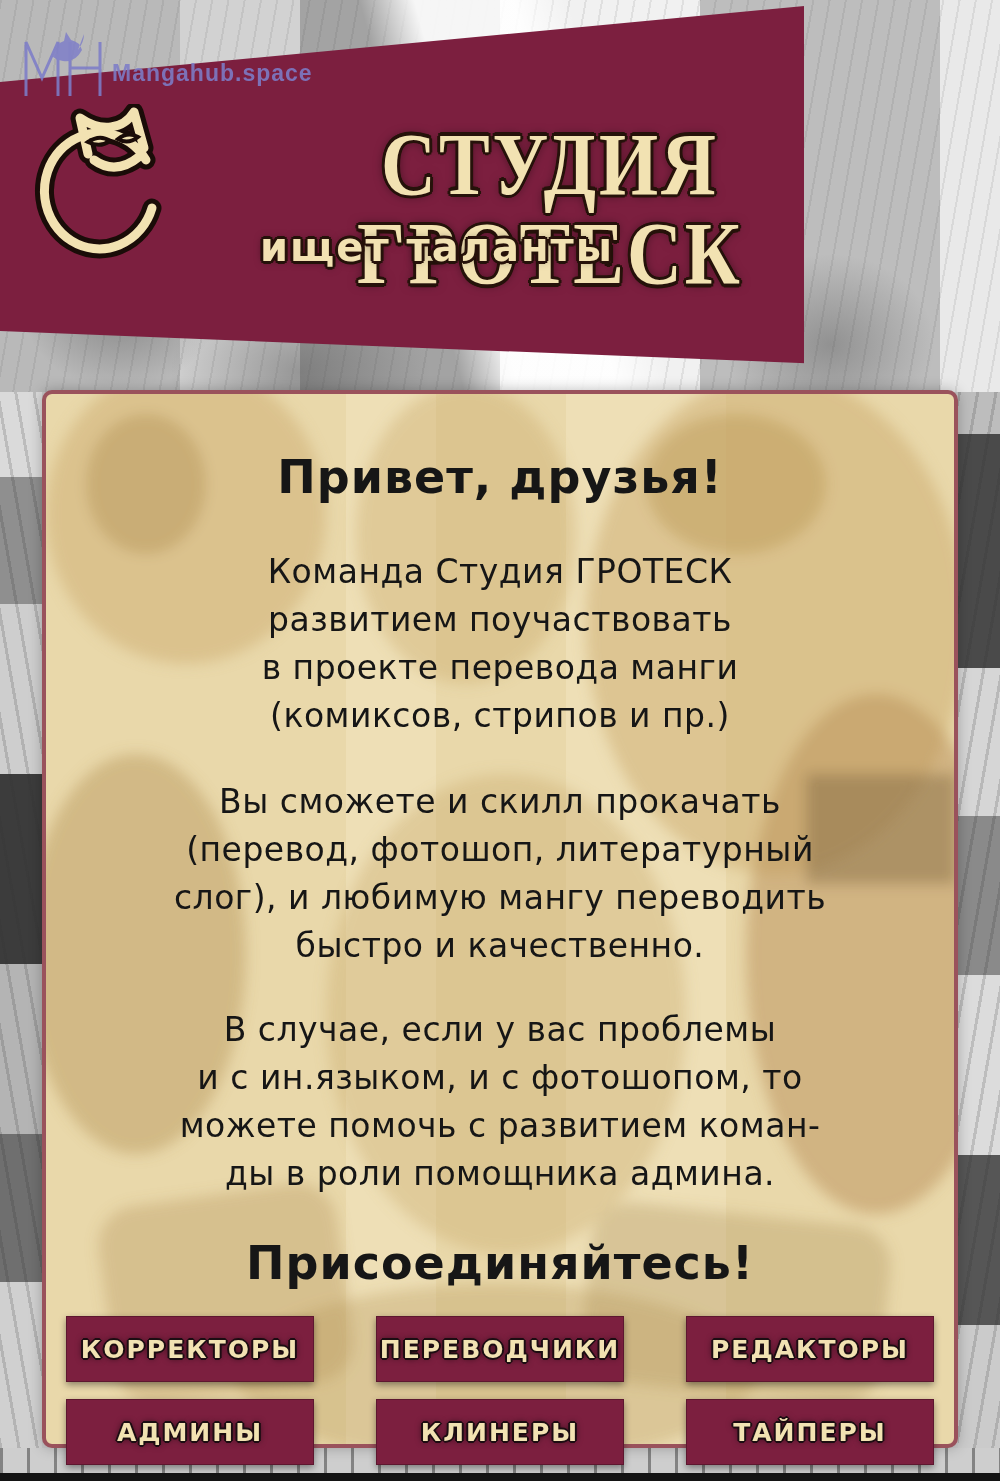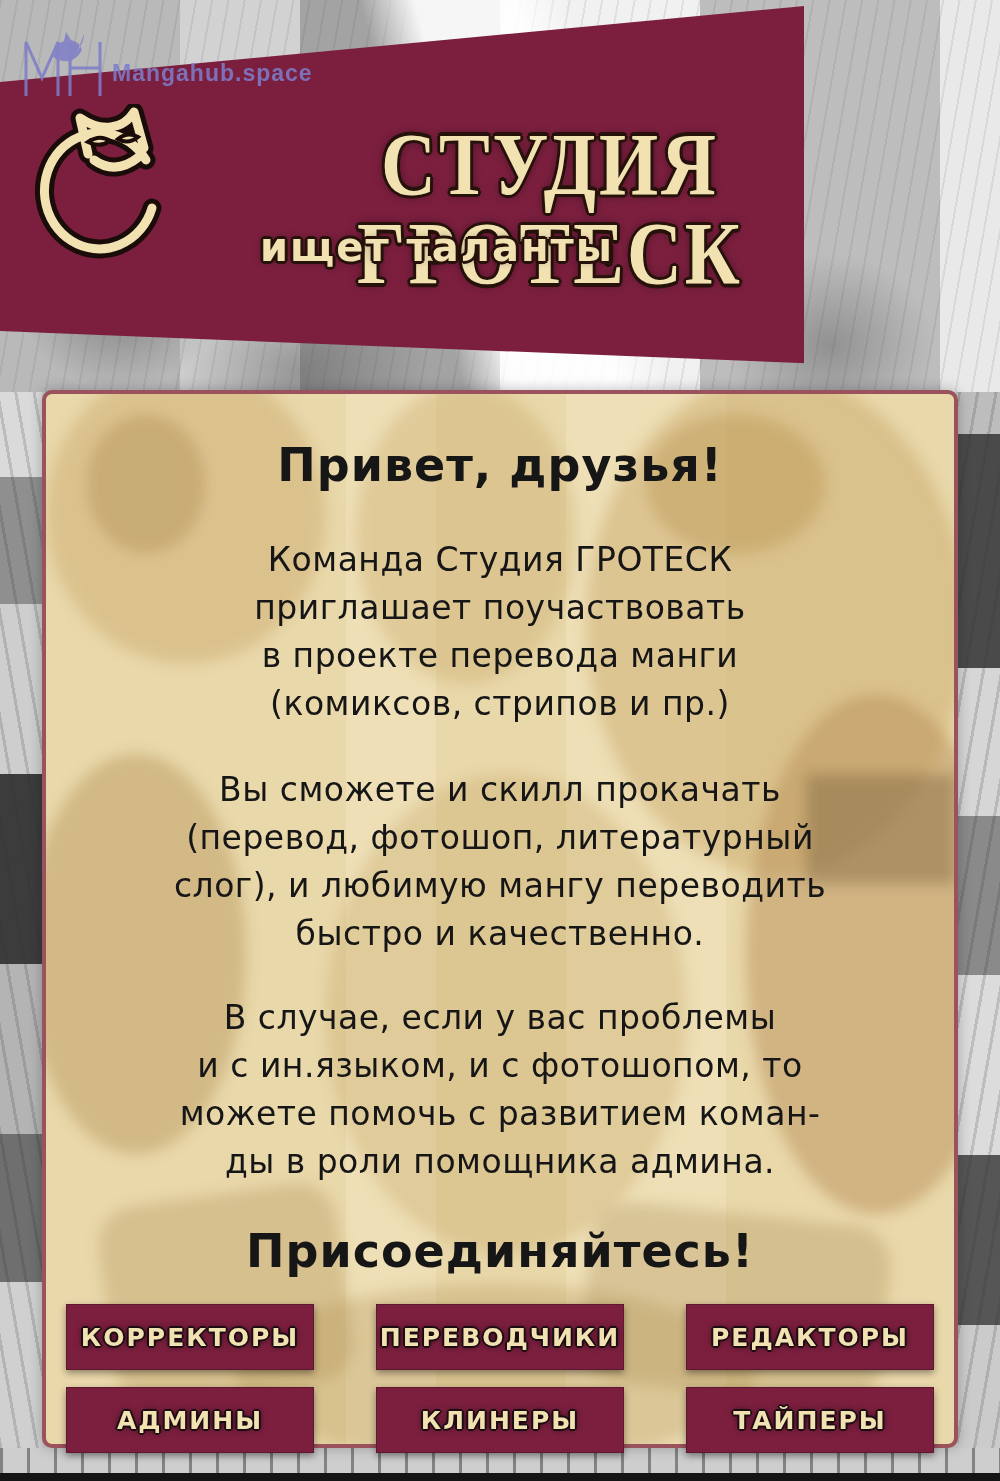--- a/index.html
+++ b/index.html
@@ -48,21 +48,21 @@
       -2px -2px #26120a,2px 2px #26120a,-2px 2px #26120a,2px -2px #26120a,0 0 8px rgba(0,0,0,.55);}
 
   
   .panel{position:absolute;left:42px;top:390px;width:908px;height:1050px;z-index:4;
     background:#e9d8aa;border:4px solid rgba(124,31,63,.72);border-radius:10px;
     box-shadow:0 0 14px rgba(0,0,0,.25);}
   .panel-art{position:absolute;left:0;top:0;width:100%;height:100%;border-radius:6px;pointer-events:none;}
   .panel-content{position:relative;z-index:2;width:100%;height:100%;display:flex;flex-direction:column;
     align-items:center;color:#161616;}
 
-  .greeting{margin-top:44px;font-size:46px;font-weight:bold;letter-spacing:1px;}
+  .greeting{margin-top:56px;font-size:46px;font-weight:bold;letter-spacing:1px;}
   .para{margin-top:44px;text-align:center;font-size:33px;line-height:48px;letter-spacing:.5px;font-weight:500;}
   .para.p2{margin-top:38px;}
   .para.p3{margin-top:36px;}
   .join{margin-top:38px;font-size:46px;font-weight:bold;letter-spacing:1px;}
 
   .btn-grid{margin-top:26px;width:868px;display:grid;grid-template-columns:repeat(3,1fr);
     gap:17px 62px;}
   .btn{height:66px;background:#7c1f3f;display:flex;align-items:center;justify-content:center;
     color:#f2e2b2;font-size:25px;font-weight:bold;letter-spacing:2px;cursor:pointer;
     box-shadow:0 3px 7px rgba(0,0,0,.4), inset 0 0 0 1px rgba(0,0,0,.25);
@@ -139,21 +139,21 @@
         <rect x="540" y="820" width="300" height="180" rx="40" fill="#a5874e" opacity="0.3" transform="rotate(6 690 910)"></rect>
         <ellipse cx="450" cy="980" rx="260" ry="90" fill="#b18d50" opacity="0.3"></ellipse>
       </g>
     </svg>
 
     <div class="panel-content">
       <div class="greeting">Привет, друзья!</div>
 
       <div class="para">
         <div>Команда Студия ГРОТЕСК</div>
-        <div>приглашает поучаствовать</div>
+        <div>развитием поучаствовать</div>
         <div>в проекте перевода манги</div>
         <div>(комиксов, стрипов и пр.)</div>
       </div>
 
       <div class="para p2">
         <div>Вы сможете и скилл прокачать</div>
         <div>(перевод, фотошоп, литературный</div>
         <div>слог), и любимую мангу переводить</div>
         <div>быстро и качественно.</div>
       </div>

